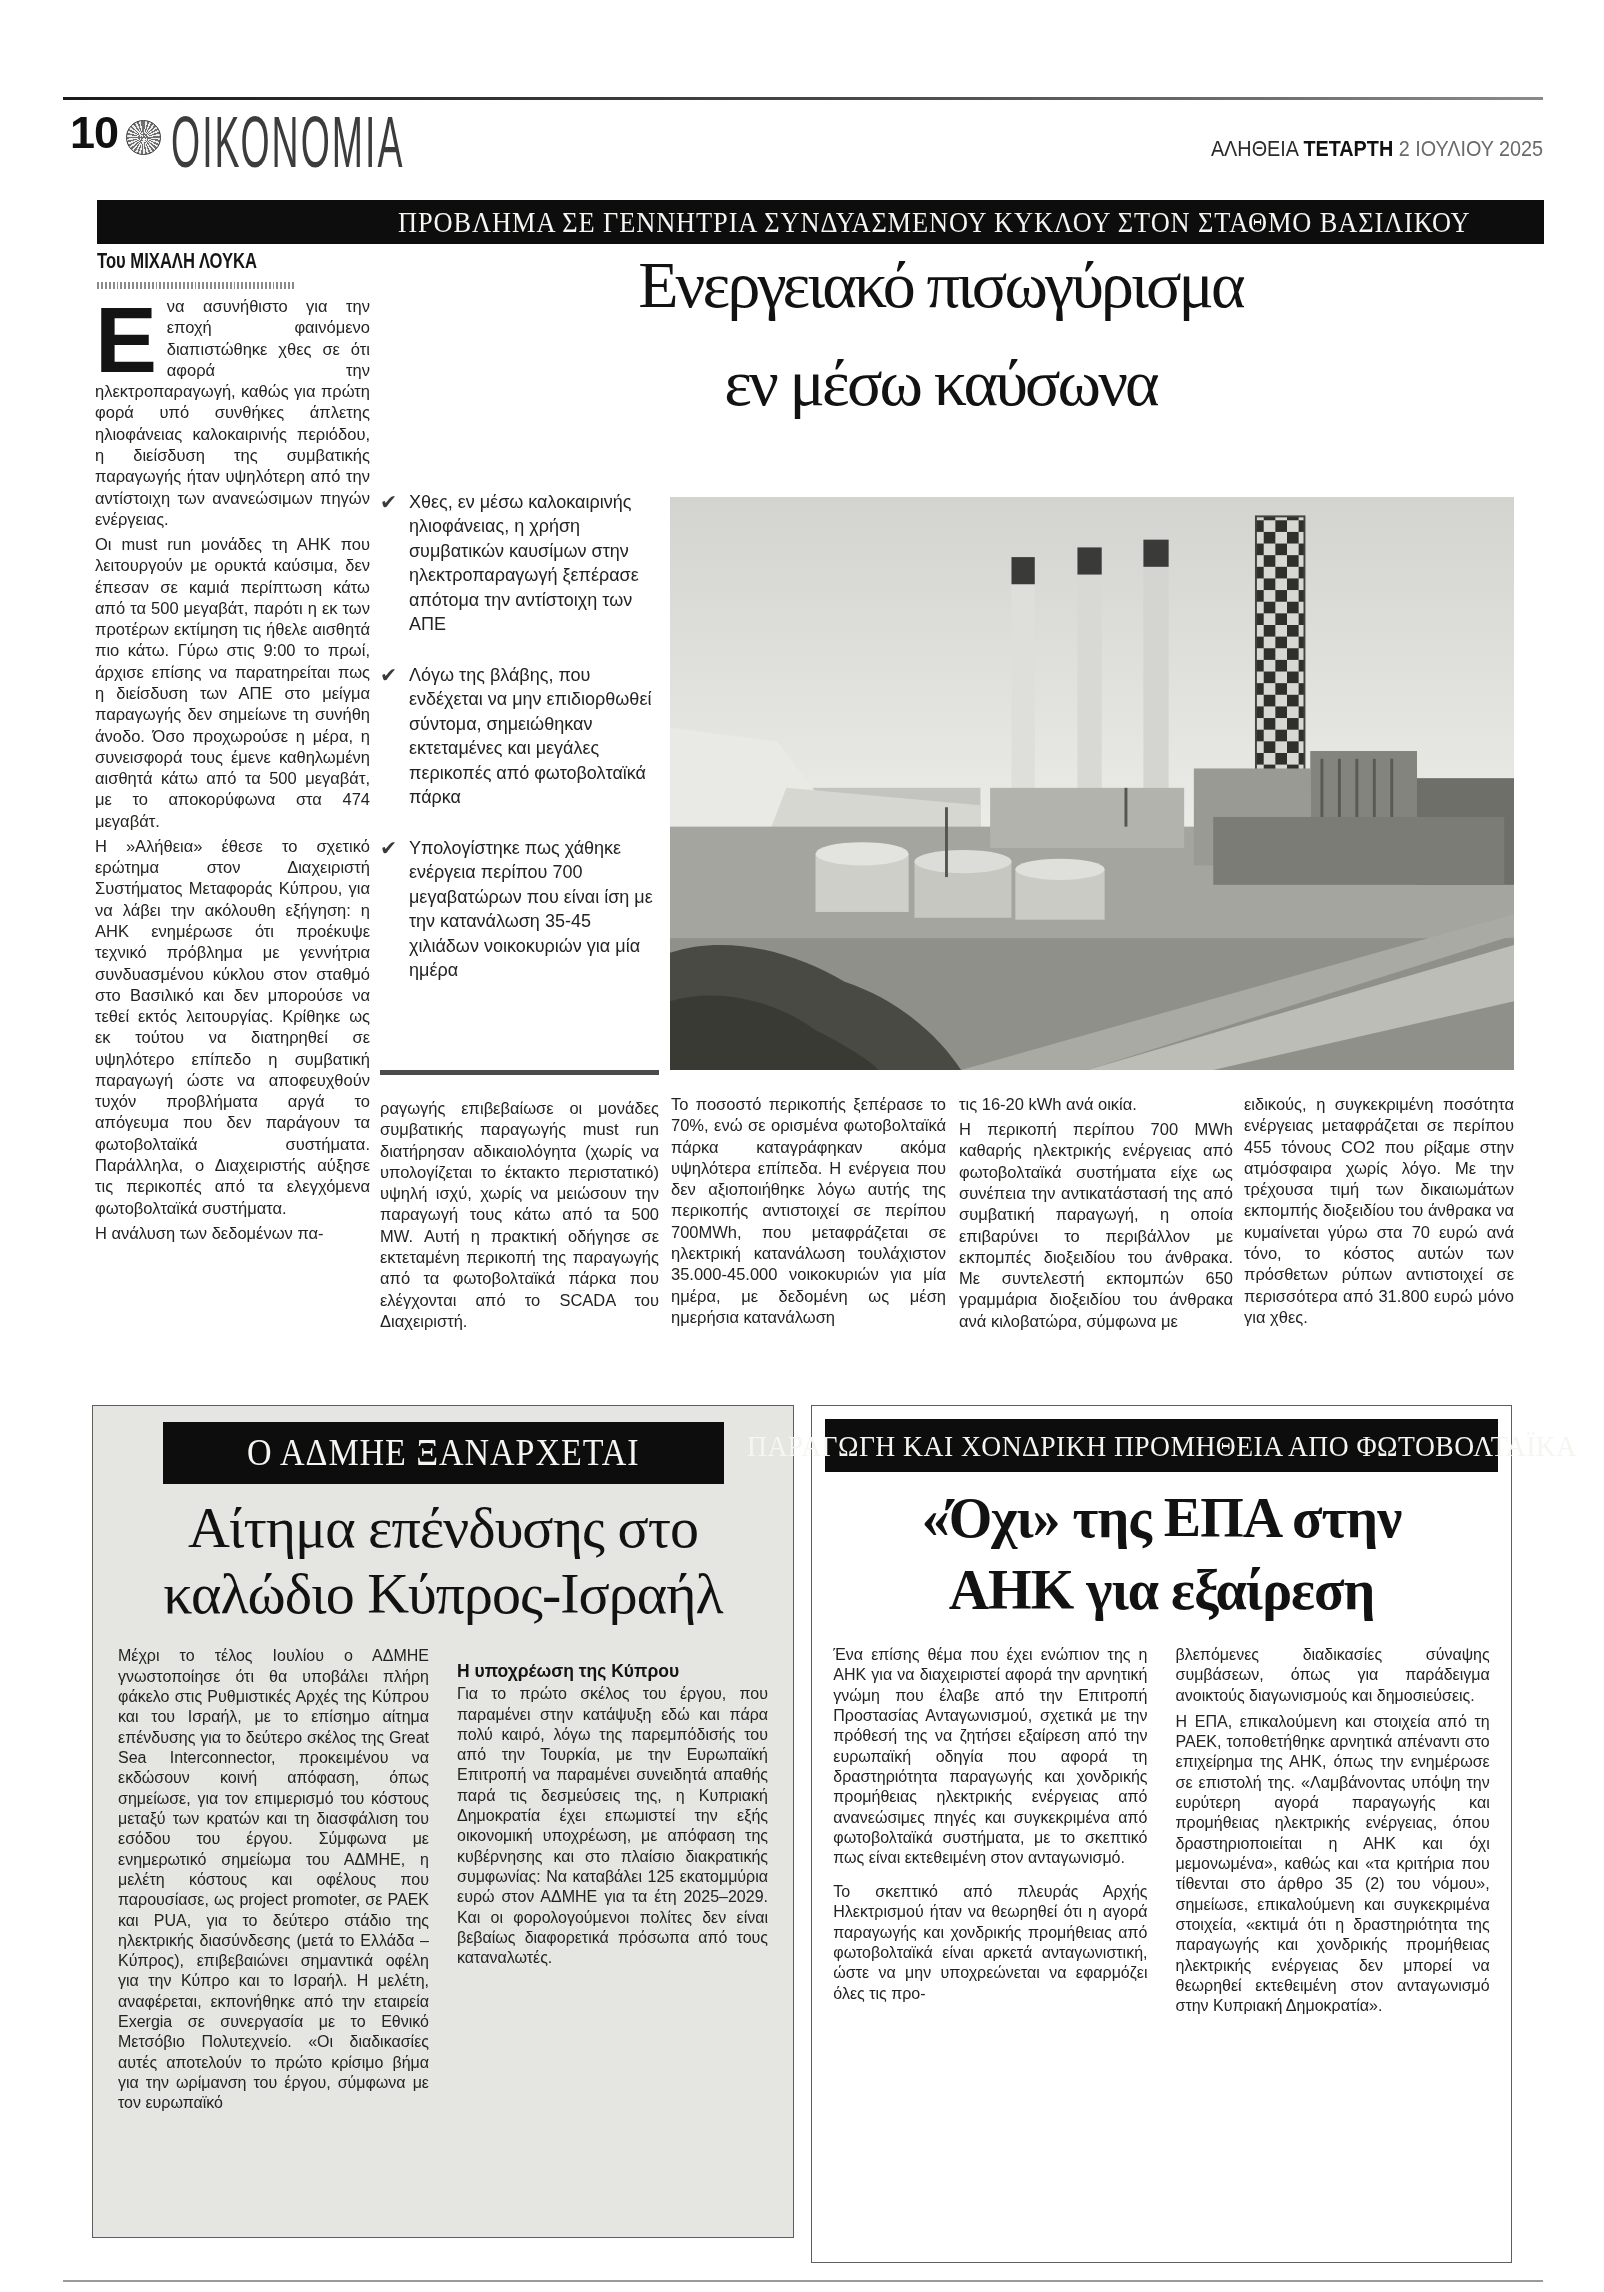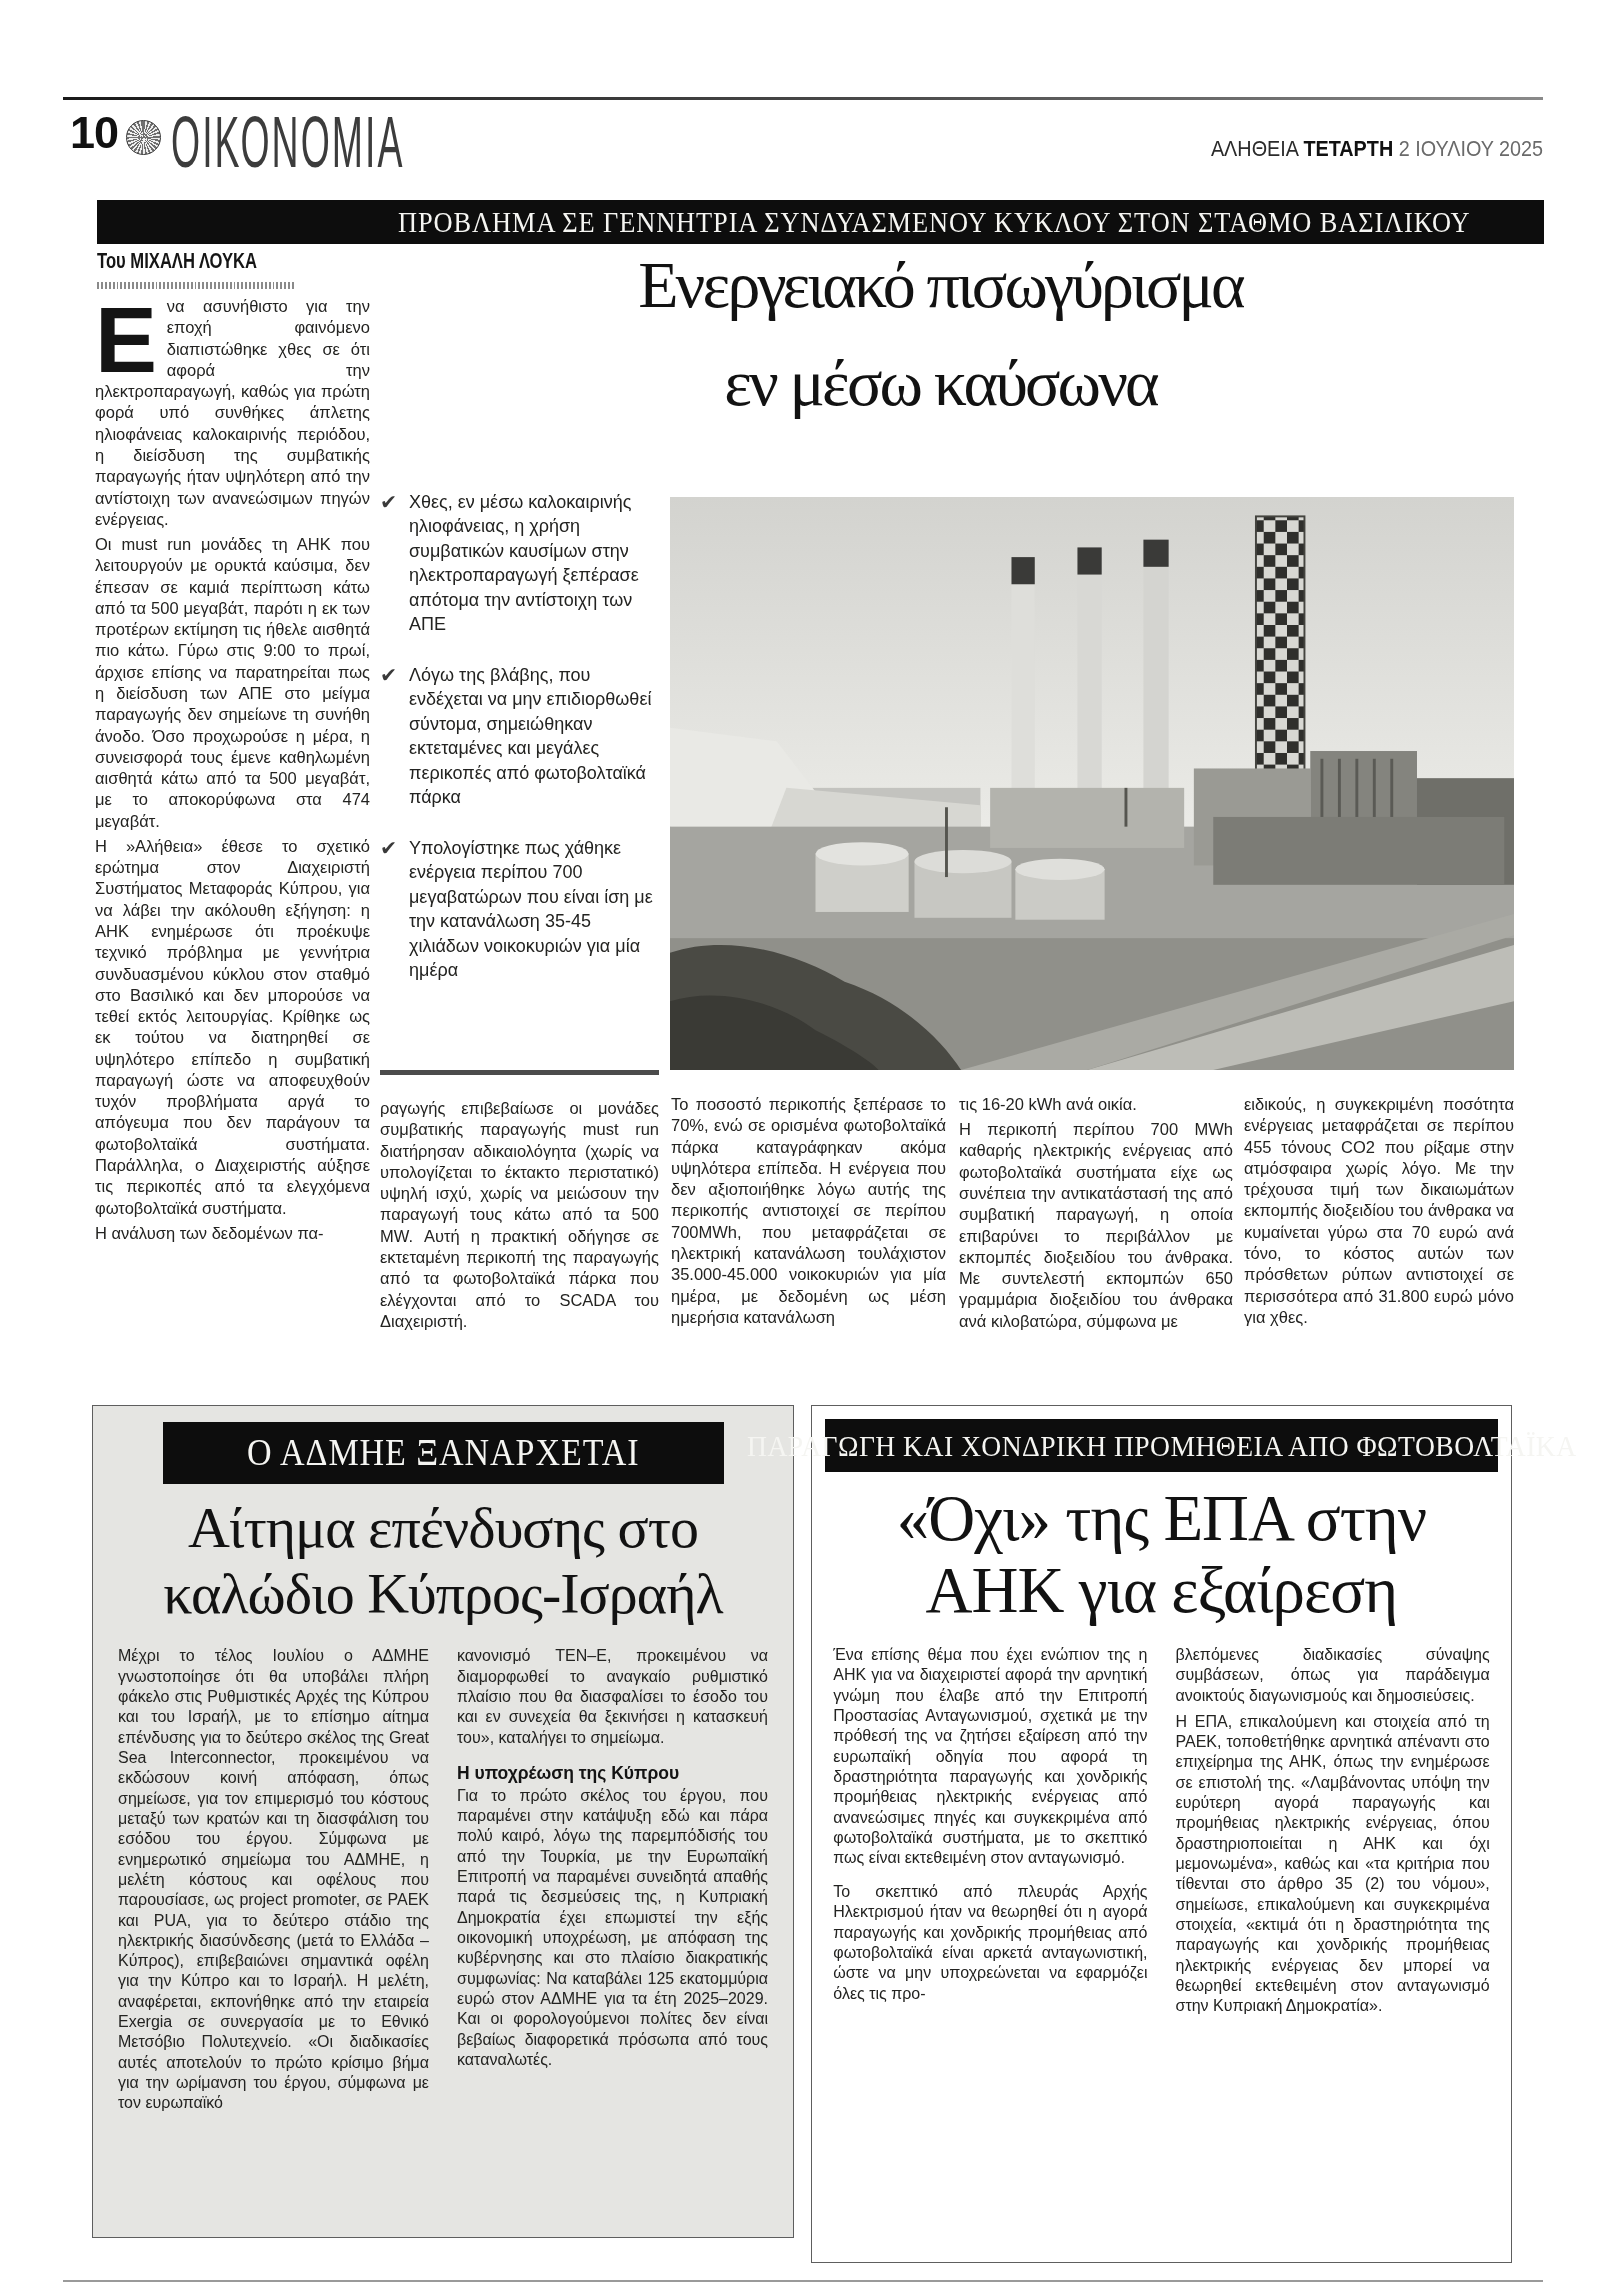--- a/index.html
+++ b/index.html
@@ -64,21 +64,21 @@
   .box-kicker{margin:15.5px auto 0 auto;background:#0d0d0d;display:flex;align-items:center;justify-content:center;}
   .box-kicker span{color:#f5f5f2;font-family:"Liberation Serif","DejaVu Serif",serif;
     white-space:nowrap;display:inline-block;transform:scaleX(0.92);}
   .bk-left{width:561px;height:62px;}
   .bk-left span{font-size:37px;letter-spacing:1px;}
   .bk-right{width:673px;height:53px;margin-top:13px;text-align:right;}
   .bk-right span{font-size:30px;letter-spacing:0.5px;}
   .box-headline{text-align:center;font-family:"Liberation Serif","DejaVu Serif",serif;
     color:#121212;font-weight:400;letter-spacing:-1px;}
   .bh-left{font-size:58px;line-height:66px;margin-top:11.6px;text-align:center;}
-  .bh-right{font-size:65px;line-height:72px;margin-top:9.7px;}
+  .bh-right{font-size:56px;line-height:72px;margin-top:9.7px;font-weight:bold;}
   .box-body{display:flex;gap:28px;margin-top:19.4px;}
   .bb-left{padding:0 25px;}
   .bb-right{padding:0 21.3px;}
   .box-col{flex:1;font-size:16px;line-height:1.27;text-align:justify;color:#232321;overflow:hidden;}
   .box-col p{margin:0 0 5.8px 0;}
   .subhead{font-weight:bold;font-size:17.5px;margin:13.6px 0 1.9px 0;color:#141414;}
   
   .footer-rule{left:63px;top:2280px;width:1480px;height:1.9px;background:#9a9a9a;}
 </style>
 </head>
@@ -219,21 +219,20 @@
     </div>
     <div class="box-headline bh-left">
       <div>Αίτημα επένδυσης στο</div>
       <div>καλώδιο Κύπρος-Ισραήλ</div>
     </div>
     <div class="box-body bb-left">
       <div class="box-col">
         <p>Μέχρι το τέλος Ιουλίου ο ΑΔΜΗΕ γνωστοποίησε ότι θα υποβάλει πλήρη φάκελο στις Ρυθμιστικές Αρχές της Κύπρου και του Ισραήλ, με το επίσημο αίτημα επένδυσης για το δεύτερο σκέλος της Great Sea Interconnector, προκειμένου να εκδώσουν κοινή απόφαση, όπως σημείωσε, για τον επιμερισμό του κόστους μεταξύ των κρατών και τη διασφάλιση του εσόδου του έργου. Σύμφωνα με ενημερωτικό σημείωμα του ΑΔΜΗΕ, η μελέτη κόστους και οφέλους που παρουσίασε, ως project promoter, σε ΡΑΕΚ και PUA, για το δεύτερο στάδιο της ηλεκτρικής διασύνδεσης (μετά το Ελλάδα – Κύπρος), επιβεβαιώνει σημαντικά οφέλη για την Κύπρο και το Ισραήλ. Η μελέτη, αναφέρεται, εκπονήθηκε από την εταιρεία Exergia σε συνεργασία με το Εθνικό Μετσόβιο Πολυτεχνείο. «Οι διαδικασίες αυτές αποτελούν το πρώτο κρίσιμο βήμα για την ωρίμανση του έργου, σύμφωνα με τον ευρωπαϊκό</p>
       </div>
       <div class="box-col">
-        <p>κανονισμό TEN–E, προκειμένου να διαμορφωθεί το αναγκαίο ρυθμιστικό πλαίσιο που θα διασφαλίσει το έσοδο του και εν συνεχεία θα ξεκινήσει η κατασκευή του», καταλήγει το σημείωμα.</p>
         <div class="subhead">Η υποχρέωση της Κύπρου</div>
         <p>Για το πρώτο σκέλος του έργου, που παραμένει στην κατάψυξη εδώ και πάρα πολύ καιρό, λόγω της παρεμπόδισής του από την Τουρκία, με την Ευρωπαϊκή Επιτροπή να παραμένει συνειδητά απαθής παρά τις δεσμεύσεις της, η Κυπριακή Δημοκρατία έχει επωμιστεί την εξής οικονομική υποχρέωση, με απόφαση της κυβέρνησης και στο πλαίσιο διακρατικής συμφωνίας: Να καταβάλει 125 εκατομμύρια ευρώ στον ΑΔΜΗΕ για τα έτη 2025–2029. Και οι φορολογούμενοι πολίτες δεν είναι βεβαίως διαφορετικά πρόσωπα από τους καταναλωτές.</p>
       </div>
     </div>
   </div>
 
   <div class="abs box box-right">
     <div class="box-kicker bk-right">
       <span>ΠΑΡΑΓΩΓΗ ΚΑΙ ΧΟΝΔΡΙΚΗ ΠΡΟΜΗΘΕΙΑ ΑΠΟ ΦΩΤΟΒΟΛΤΑΪΚΑ</span>
     </div>

